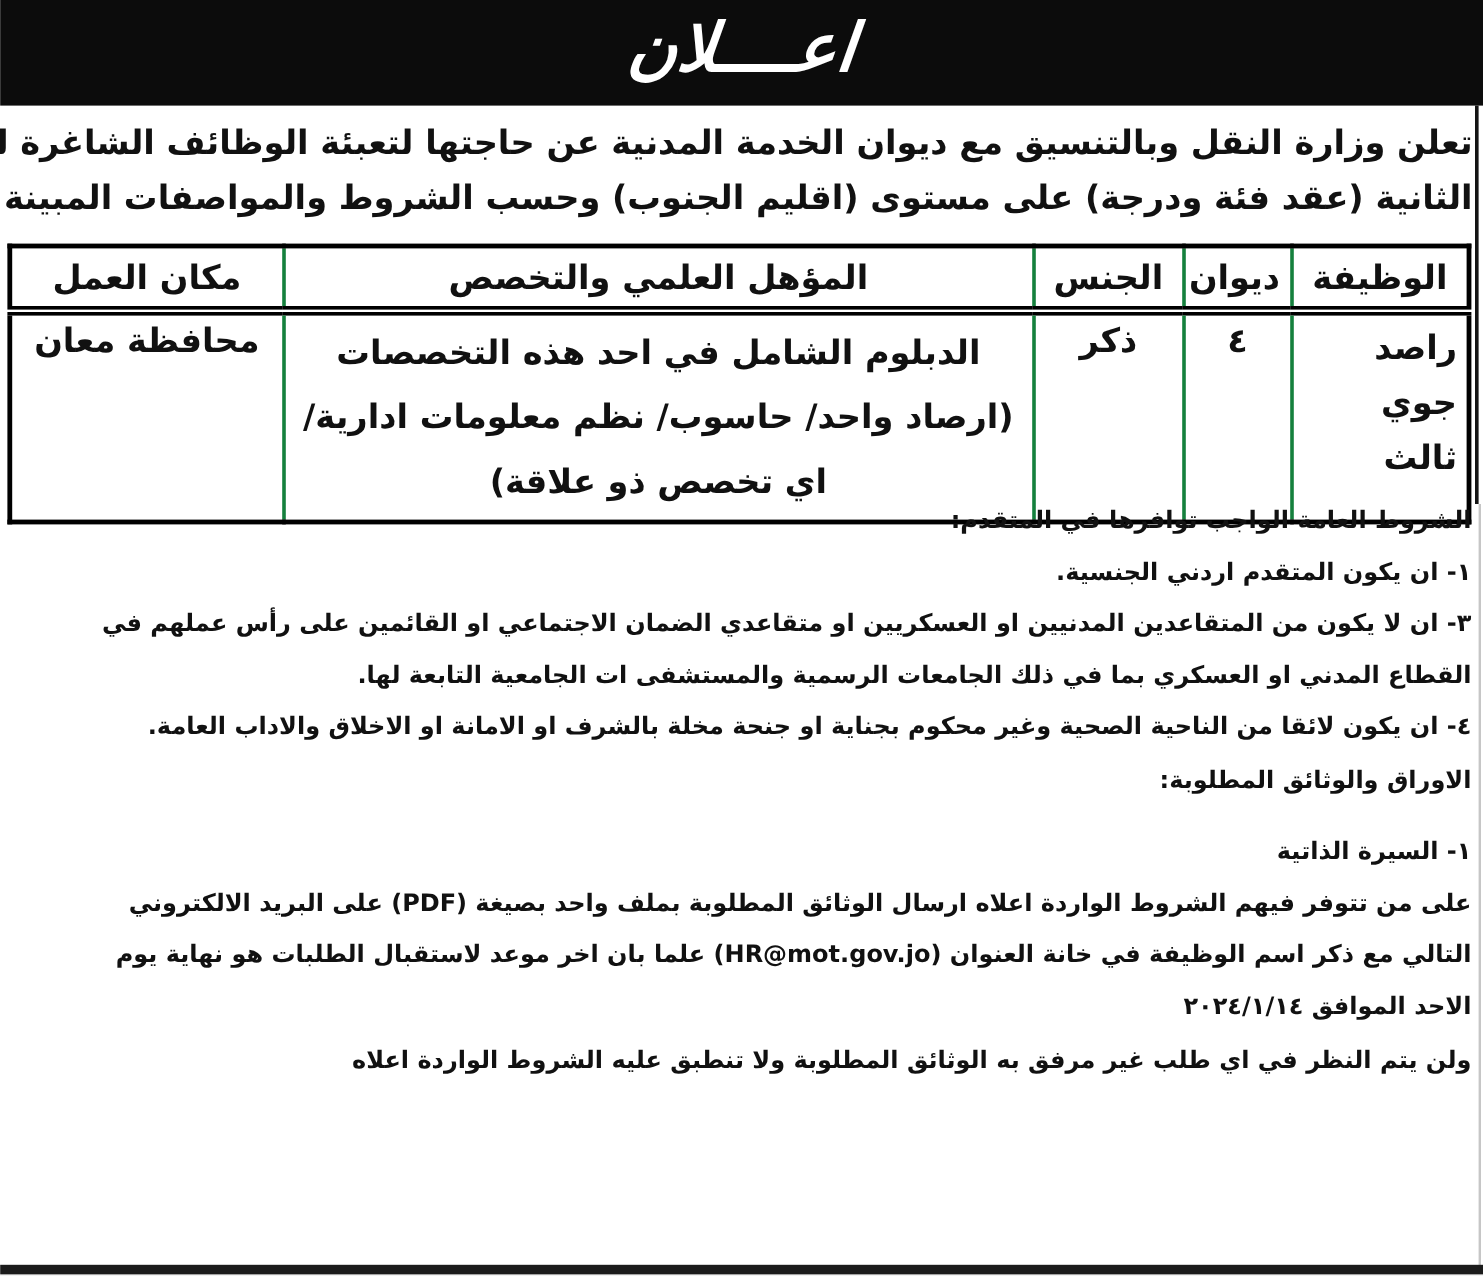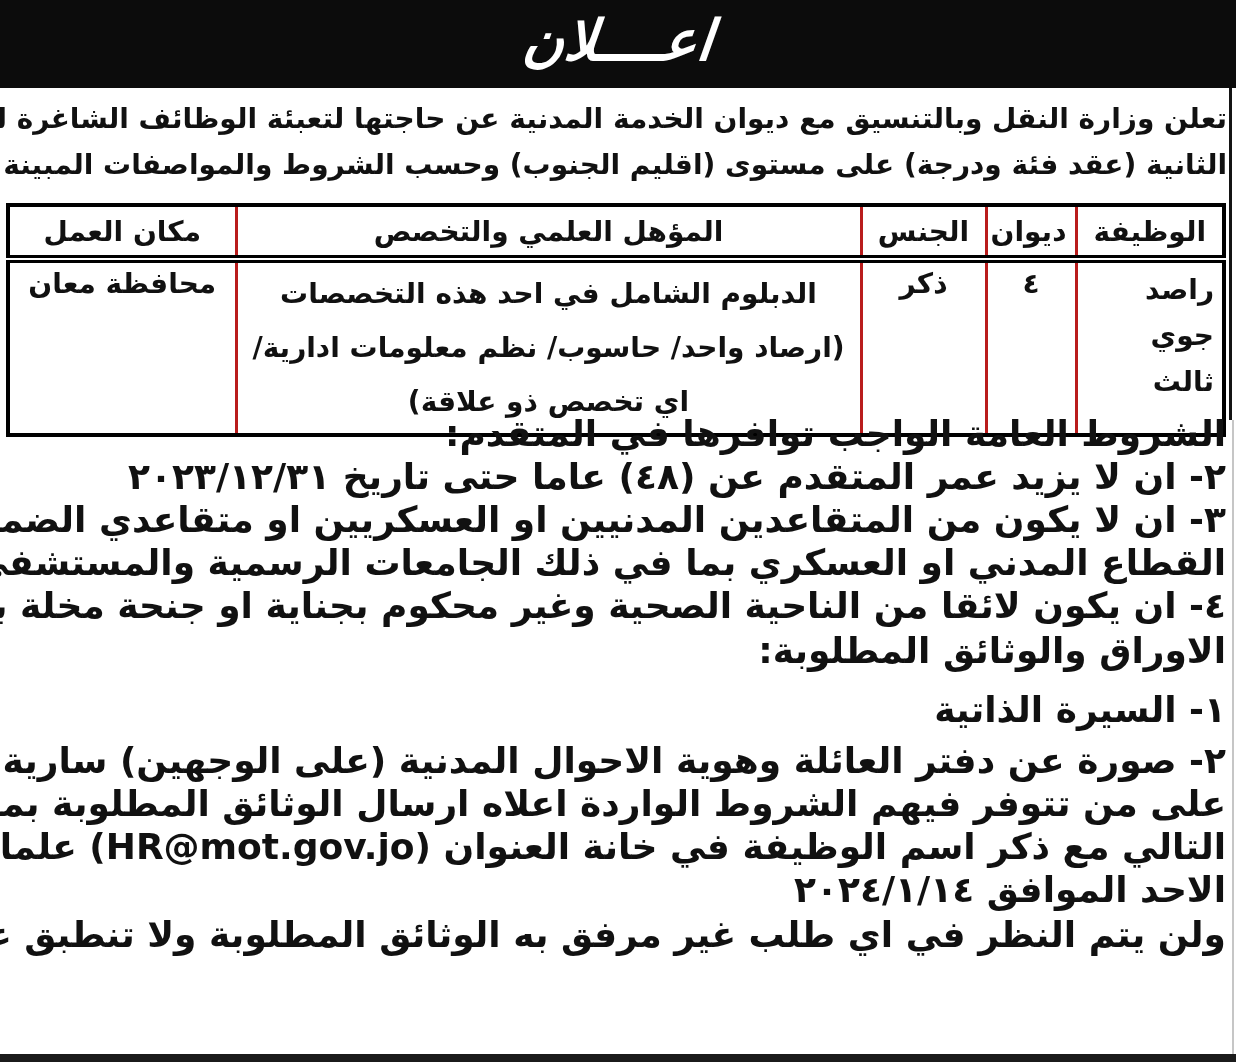--- a/index.html
+++ b/index.html
@@ -53,21 +53,21 @@
     right: 10px;
     width: 1216px;
     height: 202px;
     border-collapse: collapse;
     table-layout: fixed;
     direction: rtl;
     font-size: 28px;
     font-weight: 700;
   }
   table.vacancies th, table.vacancies td {
-    border: 3px solid #b91c1c;
+    border: 3px solid #15803d;
     padding: 4px 8px;
   }
   table.vacancies { border: 4px solid #000; }
   table.vacancies thead th {
     height: 54px;
     text-align: center;
     vertical-align: middle;
     border-bottom: 8px double #000;
     font-weight: 700;
   }
@@ -77,21 +77,21 @@
   }
   td.cell-job { text-align: right; line-height: 46px; }
   td.cell-count, td.cell-gender, td.cell-location { text-align: center; }
   td.cell-qual { text-align: center; line-height: 54px; padding-top: 6px; }
   
   .body-text {
     position: absolute;
     top: 412px;
     right: 10px;
     left: 8px;
-    font-size: 36px;
+    font-size: 20px;
     text-align: right;
   }
   .body-text .line {
     height: 43px;
     line-height: 43px;
     white-space: nowrap;
   }
   .gap16 { margin-top: 16px; }
   .gap8  { margin-top: 8px; }
   .gap6  { margin-top: 2px; }
@@ -156,27 +156,26 @@
           <div>(ارصاد واحد/ حاسوب/ نظم معلومات ادارية/</div>
           <div>اي تخصص ذو علاقة)</div>
         </td>
         <td class="cell-location">محافظة معان</td>
       </tr>
     </tbody>
   </table>
 
   <div class="body-text">
     <div class="line">الشروط العامة الواجب توافرها في المتقدم:</div>
-    <div class="line">٢- ان لا يزيد عمر المتقدم عن (٤٨) عاما حتى تاريخ ٢٠٢٣/١٢/٣١</div>
+    <div class="line">١- ان يكون المتقدم اردني الجنسية.</div>
     <div class="line">٣- ان لا يكون من المتقاعدين المدنيين او العسكريين او متقاعدي الضمان الاجتماعي او القائمين على رأس عملهم في</div>
     <div class="line">القطاع المدني او العسكري بما في ذلك الجامعات الرسمية والمستشفى ات الجامعية التابعة لها.</div>
     <div class="line">٤- ان يكون لائقا من الناحية الصحية وغير محكوم بجناية او جنحة مخلة بالشرف او الامانة او الاخلاق والاداب العامة.</div>
     <div class="line gap6">الاوراق والوثائق المطلوبة:</div>
     <div class="line gap16">١- السيرة الذاتية</div>
-    <div class="line gap8">٢- صورة عن دفتر العائلة وهوية الاحوال المدنية (على الوجهين) سارية المفعول</div>
     <div class="line">على من تتوفر فيهم الشروط الواردة اعلاه ارسال الوثائق المطلوبة بملف واحد بصيغة (PDF) على البريد الالكتروني</div>
     <div class="line">التالي مع ذكر اسم الوظيفة في خانة العنوان (HR@mot.gov.jo) علما بان اخر موعد لاستقبال الطلبات هو نهاية يوم</div>
     <div class="line">الاحد الموافق ٢٠٢٤/١/١٤</div>
     <div class="line gap6">ولن يتم النظر في اي طلب غير مرفق به الوثائق المطلوبة ولا تنطبق عليه الشروط الواردة اعلاه</div>
   </div>
 
   <div class="edge-right-dark"></div>
   <div class="edge-right-faint"></div>
   <div class="edge-bottom"></div>
 

